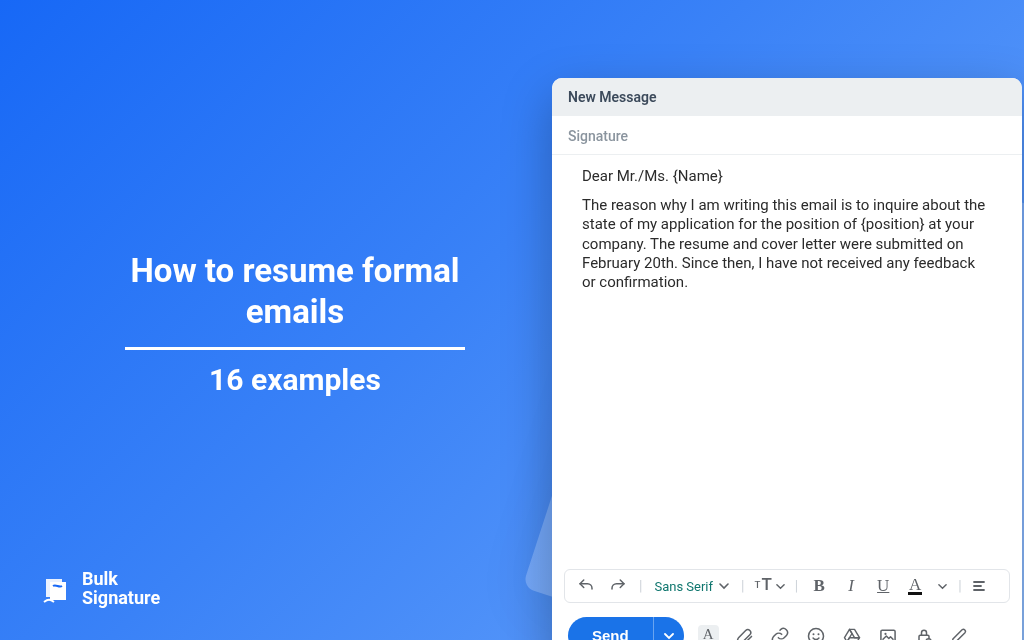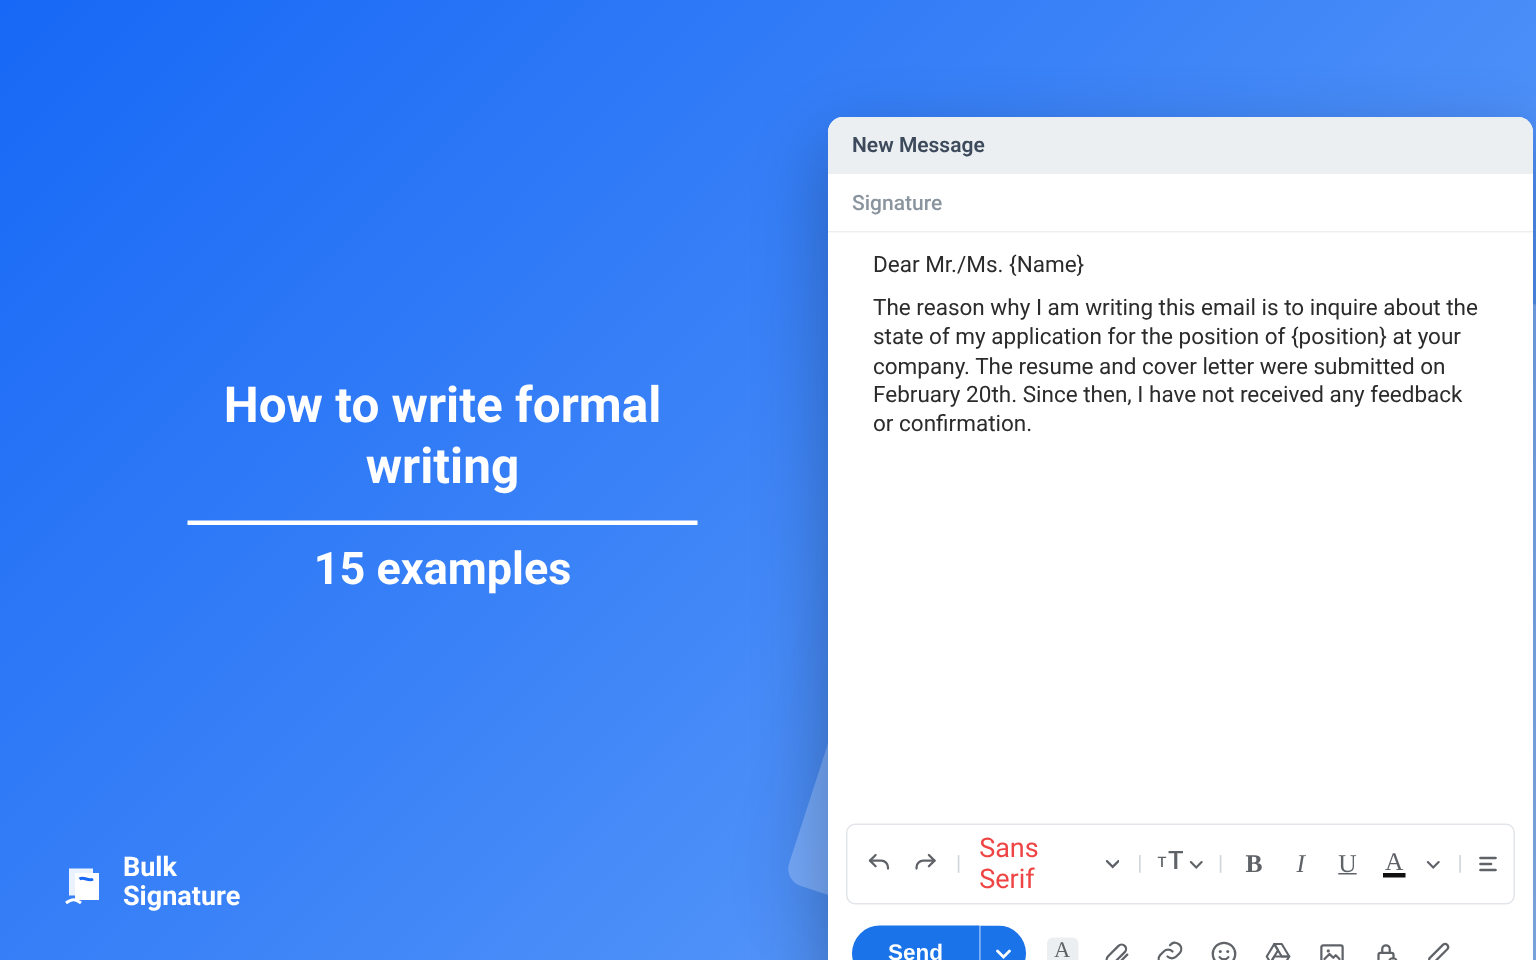--- a/index.html
+++ b/index.html
@@ -54,21 +54,21 @@
   }
   .body .salutation { margin-bottom: 10px; }
   
   .fmt {
     display: flex; align-items: center; gap: 10px; margin: 0 12px;
     border: 1px solid #e2e5e9; border-radius: 6px; padding: 5px 10px;
     color: #5f6368; font-size: 14px;
   }
   .fmt .btn { width: 22px; height: 22px; display:flex; align-items:center; justify-content:center; cursor:pointer; }
   .fmt .sep { color:#cfd4da; }
-  .font-picker { display:flex; align-items:center; gap:6px; font-size:18px; color:#ef4444; cursor:pointer; padding:0 2px;}
+  .font-picker { display:flex; align-items:center; gap:6px; font-size:13px; color:#0f766e; cursor:pointer; padding:0 2px;}
   .tt { font-size:13px; display:flex; align-items:flex-start; gap:1px; cursor:pointer;}
   .tt .big{font-size:17px; font-weight:500; position:relative; top:-2px;}
   .b  { font-weight:700; font-family:Georgia,serif; font-size:17px;}
   .i  { font-style:italic; font-family:Georgia,serif; font-size:17px;}
   .u  { text-decoration:underline; font-family:Georgia,serif; font-size:17px;}
   .Acolor { font-family:Georgia,serif; font-size:17px; border-bottom:3px solid #111; line-height:14px; padding:0 1px;}
   
   .actions {
     display:flex; align-items:center; gap:14px; padding: 14px 16px 18px;
   }
@@ -90,23 +90,23 @@
 </head>
 <body>
 
 <div class="canvas">
 
   <div class="ghost">
     <div class="g-send">Send</div>
   </div>
 
   <div class="headline">
-    <h1>How to write formal writing</h1>
+    <h1>How to resume formal emails</h1>
     <hr>
-    <h2>15 examples</h2>
+    <h2>16 examples</h2>
   </div>
 
   <div class="brand">
     <span class="brand-icon">
       <svg viewBox="0 0 34 34" fill="none">
         <path d="M6 25 L6 7 L22 7 L22 25 Z" fill="#fff" opacity=".9"></path>
         <path d="M10 28 L10 10 L26 10 L26 28 Z" fill="#fff"></path>
         <path d="M13 14 C16 12 19 16 22 14" stroke="#1768f6" stroke-width="2" fill="none"></path>
         <path d="M4 30 C8 27 10 27 14 30" stroke="#fff" stroke-width="2" fill="none"></path>
       </svg>

